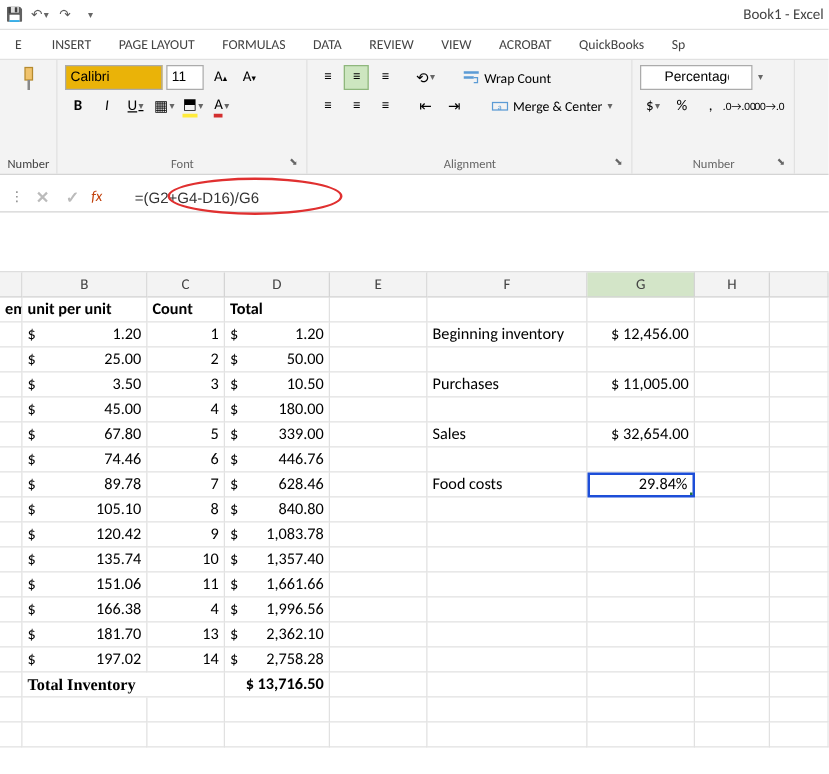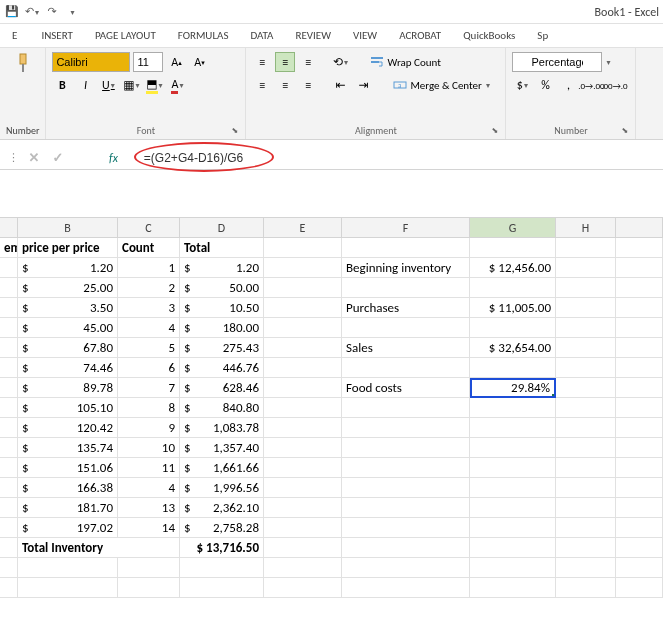--- a/index.html
+++ b/index.html
@@ -27,21 +27,21 @@
   .font-select { width: 78px; height: 20px; font-size: 11px; border: 1px solid #ababab; background: #eab308; padding: 0 3px; }
   .size-select { width: 30px; height: 20px; font-size: 11px; border: 1px solid #ababab; background: #fff; padding: 0 3px; }
   .launcher { position: absolute; right: 2px; bottom: 2px; width: 12px; height: 12px; font-size: 8px; color: #666; }
   .num-select { width: 90px; height: 20px; font-size: 11px; border: 1px solid #ababab; background: #fff; padding: 0 18px; }
   .merge-btn { display: flex; align-items: center; gap: 3px; height: 20px; padding: 0 4px; font-size: 11px; cursor: pointer; }
   .wrap-btn { display: flex; align-items: center; gap: 3px; height: 20px; padding: 0 4px; font-size: 11px; cursor: pointer; }
   
   
   .formula-bar { display: flex; align-items: center; height: 24px; border-bottom: 1px solid #d4d4d4; background: #fff; padding-left: 8px; gap: 6px; position: relative; margin-top: 6px; }
   .fb-icon { width: 18px; height: 18px; display: inline-flex; align-items: center; justify-content: center; color: #bbb; font-size: 13px; font-weight: bold; }
-  .fx-label { font-style: italic; color: #0f766e; font-size: 12px; margin-left: 36px; }
+  .fx-label { font-style: italic; color: #c2410c; font-size: 12px; }
   .formula-input { flex: 1; border: none; font-size: 12px; color: #333; padding-left: 20px; outline: none; }
   .circle-annot { position: absolute; left: 134px; top: -4px; width: 140px; height: 30px; border: 2px solid #e03030; border-radius: 50%; pointer-events: none; }
   .formula-spacer { height: 48px; border-bottom: 1px solid #d4d4d4; }
   
   
   .grid { display: grid; grid-template-columns: 18px 100px 62px 84px 78px 128px 86px 60px 47px; font-family: Calibri, sans-serif; font-size: 13px; }
   .col-head { background: #f3f3f3; border-right: 1px solid #d4d4d4; border-bottom: 1px solid #d4d4d4; text-align: center; height: 20px; line-height: 20px; color: #444; font-size: 12px; }
   .col-head.selected { background: #d3e5c8; }
   .cell { border-right: 1px solid #e1e1e1; border-bottom: 1px solid #e1e1e1; height: 20px; line-height: 20px; padding: 0 4px; white-space: nowrap; overflow: hidden; }
   .row-head-stub { background: #f3f3f3; border-right: 1px solid #d4d4d4; border-bottom: 1px solid #d4d4d4; }
@@ -197,21 +197,21 @@
   <div class="col-head">B</div>
   <div class="col-head">C</div>
   <div class="col-head">D</div>
   <div class="col-head">E</div>
   <div class="col-head">F</div>
   <div class="col-head selected">G</div>
   <div class="col-head">H</div>
   <div class="col-head"></div>
 
   <div class="cell header right">em</div>
-  <div class="cell header">price per price</div>
+  <div class="cell header">unit per unit</div>
   <div class="cell header">Count</div>
   <div class="cell header">Total</div>
   <div class="cell"></div>
   <div class="cell"></div>
   <div class="cell"></div>
   <div class="cell"></div>
   <div class="cell"></div>
 
 <div class="cell"></div>
     <div class="cell money">
@@ -274,21 +274,21 @@
     <div class="cell"></div>
     <div class="cell"></div>
     <div class="cell"></div>
     <div class="cell money">
       <span class="sym">$</span>
       <span>67.80</span>
     </div>
     <div class="cell right">5</div>
     <div class="cell money">
       <span class="sym">$</span>
-      <span>275.43</span>
+      <span>339.00</span>
     </div>
     <div class="cell"></div>
     <div class="cell">Sales</div>
     <div class="cell right">$ 32,654.00</div>
     <div class="cell"></div>
     <div class="cell"></div>
     <div class="cell"></div>
     <div class="cell money">
       <span class="sym">$</span>
       <span>74.46</span>
@@ -417,21 +417,21 @@
     <div class="cell money">
       <span class="sym">$</span>
       <span>2,758.28</span>
     </div>
     <div class="cell"></div>
     <div class="cell"></div>
     <div class="cell right"></div>
     <div class="cell"></div>
     <div class="cell"></div>
     <div class="cell"></div>
-    <div class="cell header" style="grid-column: span 2;">Total Inventory</div>
+    <div class="cell header" style="grid-column: span 2; font-family: Liberation Serif, serif;">Total Inventory</div>
     <div class="cell header right">$ 13,716.50</div>
     <div class="cell"></div>
     <div class="cell"></div>
     <div class="cell"></div>
     <div class="cell"></div>
     <div class="cell"></div>
     <div class="cell"></div>
     <div class="cell"></div>
     <div class="cell"></div>
     <div class="cell"></div>

